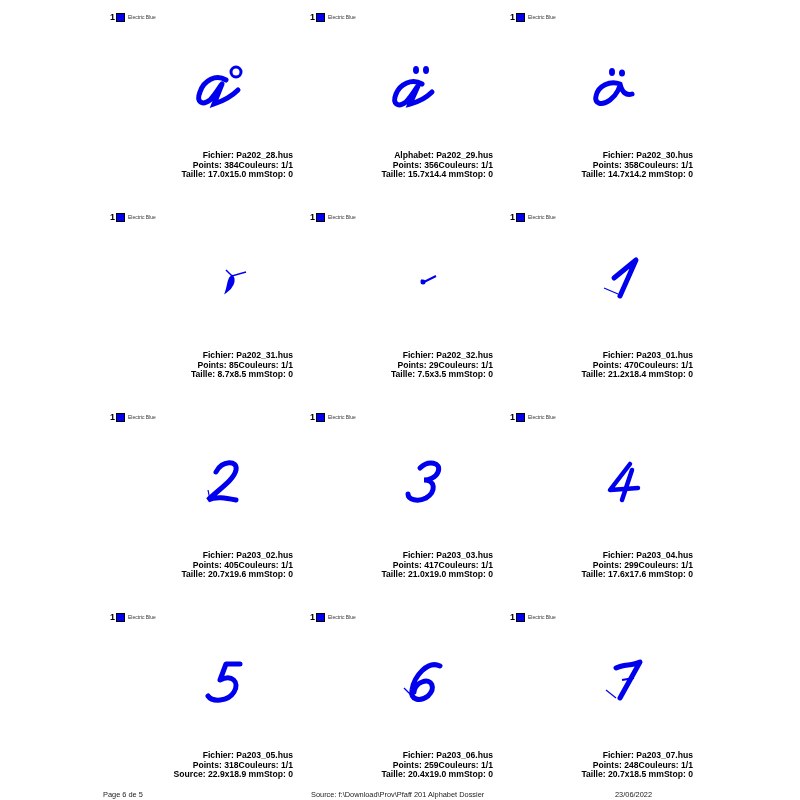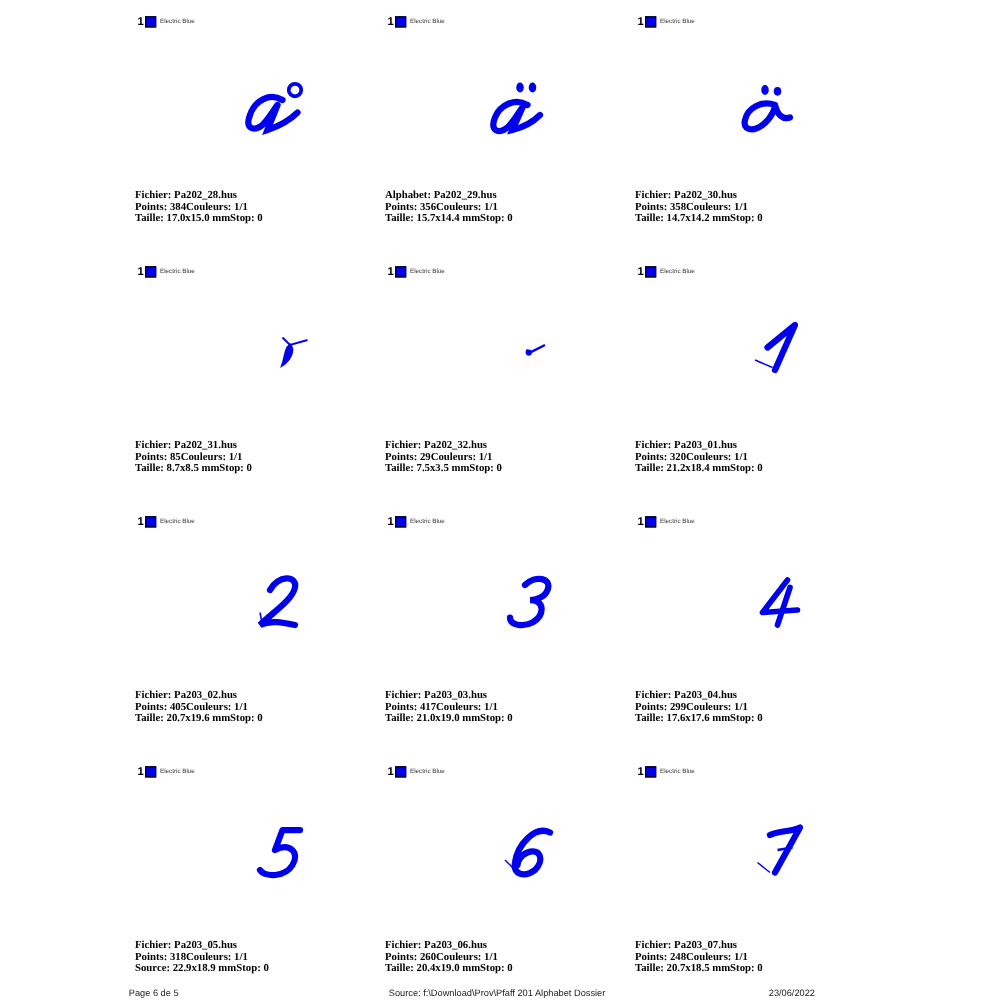--- a/index.html
+++ b/index.html
@@ -7,21 +7,21 @@
          font-family: "Liberation Sans", sans-serif; color: #000; }
   .grid { position: absolute; left: 108px; top: 0; width: 585px; height: 780px; }
   .cell { position: absolute; width: 185px; height: 200px; }
   .legend { position: absolute; left: 2px; top: 12px; display: flex; align-items: center; height: 10px; }
   .legend-num { font-size: 9px; font-weight: bold; line-height: 10px; margin-right: 1px; }
   .swatch { width: 9px; height: 9px; background: #0000ee; border: 1px solid #000; box-sizing: border-box; }
   .legend-name { font-size: 5px; color: #333; margin-left: 3px; line-height: 10px; }
   .glyph { position: absolute; left: 0; top: 40px; width: 185px; height: 105px; }
   .glyph svg { width: 100%; height: 100%; }
   .info { position: absolute; left: 0; top: 151px; width: 185px; font-size: 8.6px; font-weight: bold; line-height: 9.6px; }
-  .info .row { display: flex; justify-content: flex-start; white-space: nowrap; font-family: Liberation Serif, serif; }
+  .info .row { display: flex; justify-content: flex-end; white-space: nowrap; }
   .footer { position: absolute; top: 790px; font-size: 7.4px; color: #222; white-space: nowrap; }
 </style>
 </head>
 <body>
 
 <div class="grid">
 
   <div class="cell" style="left:0;top:0">
     <div class="legend">
       <span class="legend-num">1</span>
@@ -169,21 +169,21 @@
       <svg viewBox="0 0 185 105">
         <path d="M106 38 L128 20 L112 56" fill="none" stroke="#0000ee" stroke-width="5" stroke-linejoin="round" stroke-linecap="round"></path>
         <path d="M96 48 L110 54" stroke="#0000ee" stroke-width="1.2"></path>
       </svg>
     </div>
     <div class="info">
       <div class="row">
           <span>Fichier: Pa203_01.hus</span>
         </div>
       <div class="row">
-          <span>Points: 320</span>
+          <span>Points: 470</span>
           <span>Couleurs: 1/1</span>
         </div>
       <div class="row">
           <span>Taille: 21.2x18.4 mm</span>
           <span>Stop: 0</span>
         </div>
     </div>
   </div>
 
   <div class="cell" style="left:0;top:400px">
@@ -302,21 +302,21 @@
       <svg viewBox="0 0 185 105">
         <path d="M132 26 C120 20,106 36,104 50 C102 60,112 62,120 56 C128 48,124 38,114 42 C108 44,106 50,106 52" fill="none" stroke="#0000ee" stroke-width="5" stroke-linecap="round"></path>
         <path d="M96 48 L104 56" stroke="#0000ee" stroke-width="1.2"></path>
       </svg>
     </div>
     <div class="info">
       <div class="row">
           <span>Fichier: Pa203_06.hus</span>
         </div>
       <div class="row">
-          <span>Points: 260</span>
+          <span>Points: 259</span>
           <span>Couleurs: 1/1</span>
         </div>
       <div class="row">
           <span>Taille: 20.4x19.0 mm</span>
           <span>Stop: 0</span>
         </div>
     </div>
   </div>
 
   <div class="cell" style="left:400px;top:600px">

